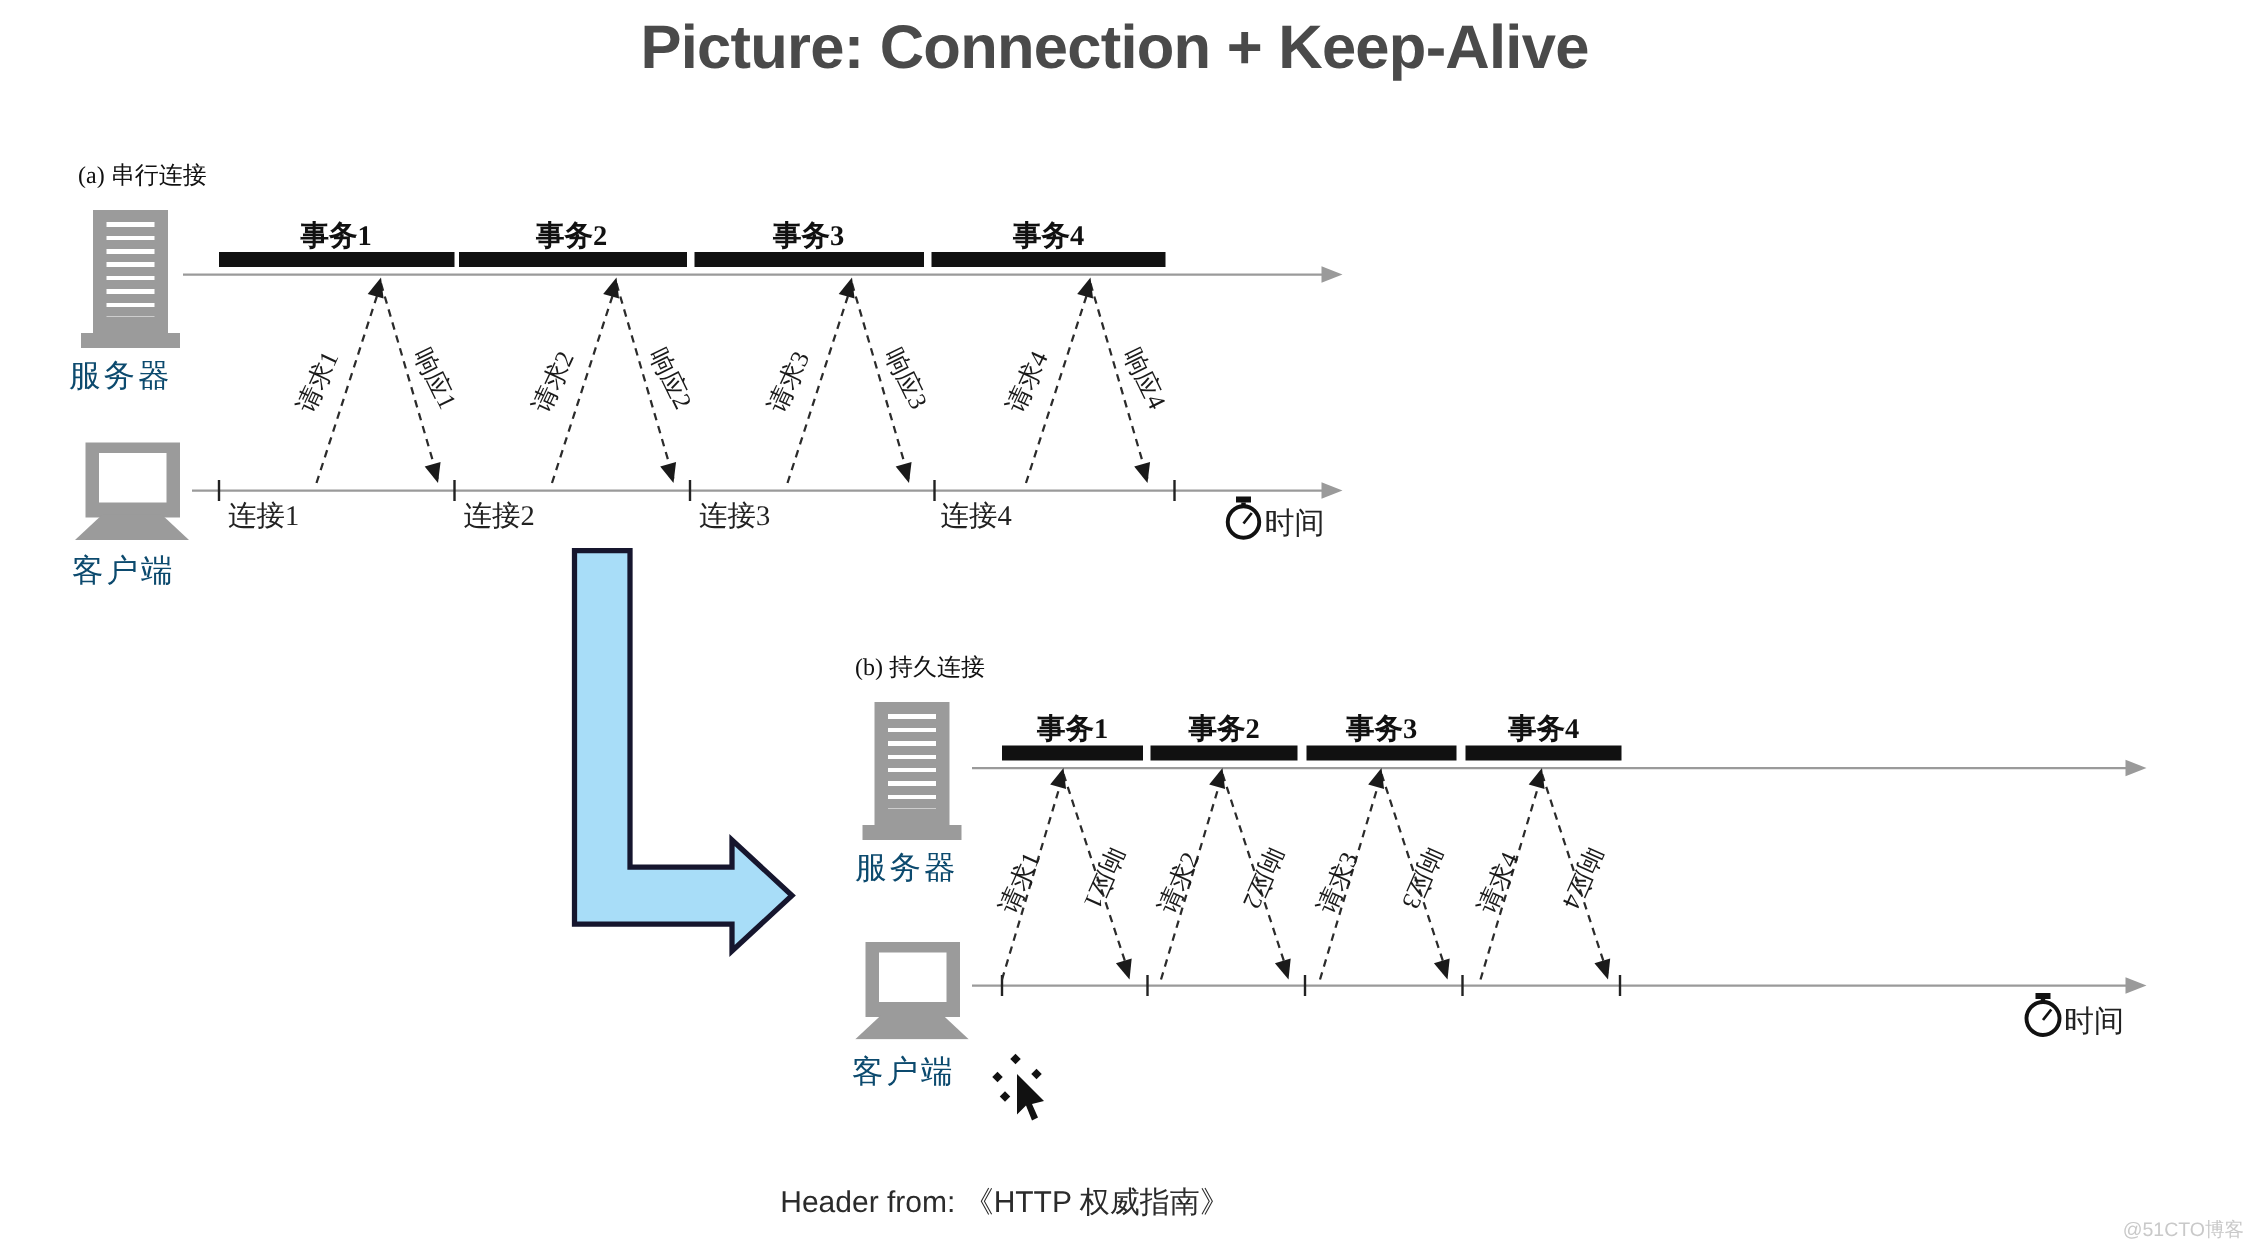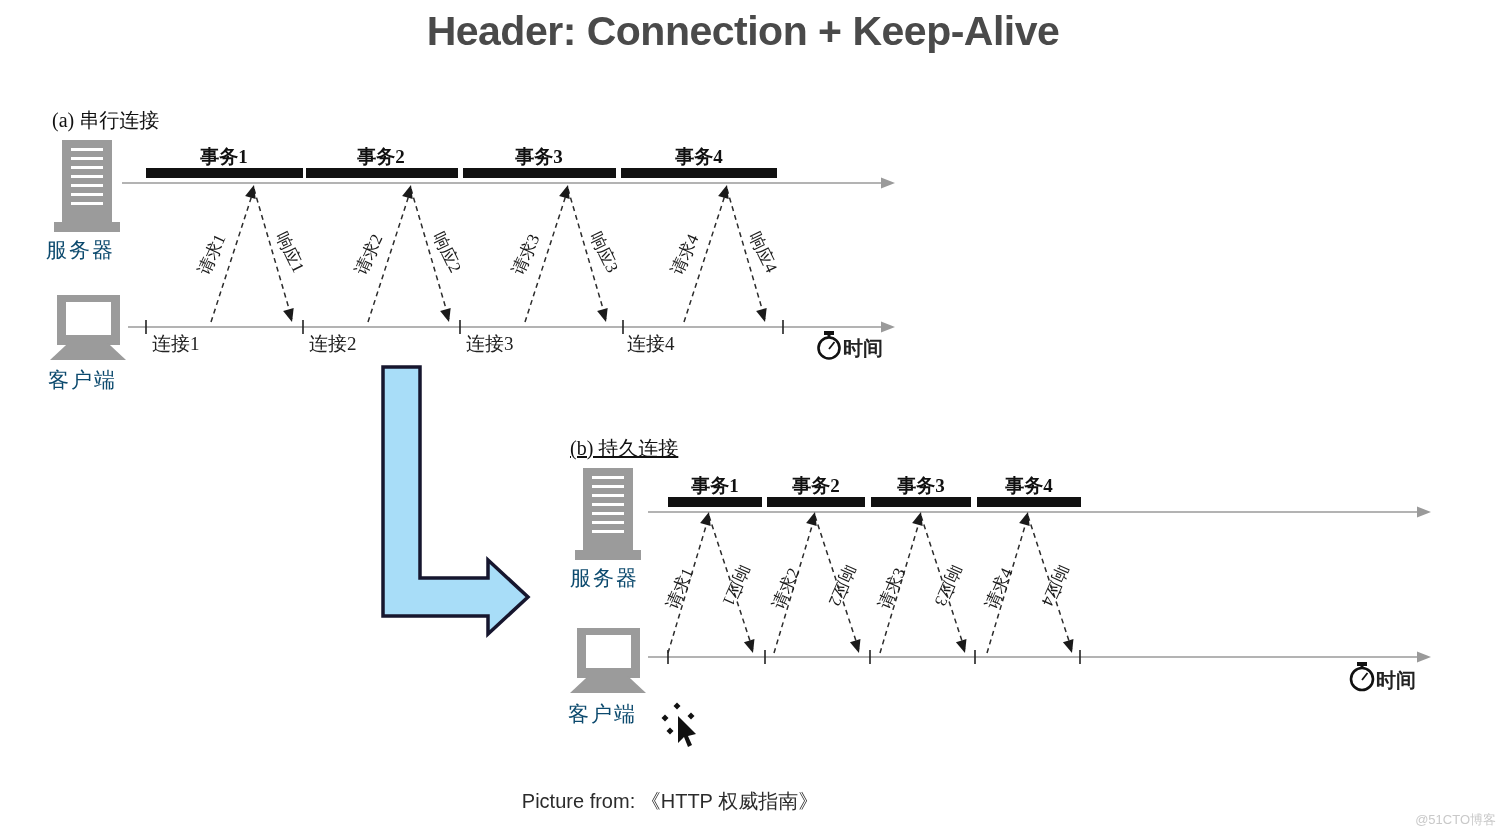--- a/index.html
+++ b/index.html
@@ -1,27 +1,27 @@
 <!DOCTYPE html>
 <html><head>
 <meta charset="utf-8">
 <style>
   html,body{margin:0;padding:0;background:#ffffff;}
   .stage{position:relative;width:1502px;height:840px;background:#ffffff;overflow:hidden;
          font-family:"Liberation Serif","DejaVu Serif",serif;color:#1c1c1c;}
   .title{position:absolute;left:338px;top:8px;width:810px;text-align:center;
          font-family:"Liberation Sans","DejaVu Sans",sans-serif;font-weight:bold;
          font-size:41px;color:#4a4a4a;letter-spacing:-0.5px;white-space:nowrap;}
-  .section-label{position:absolute;font-size:20px;color:#111;white-space:nowrap;}
+  .section-label{position:absolute;font-size:16px;color:#111;white-space:nowrap;}
   .icon-label{position:absolute;font-size:21px;color:#0c4a6e;letter-spacing:2px;white-space:nowrap;}
   .txn-bar{position:absolute;height:10px;background:#111;}
   .txn-label{position:absolute;width:90px;text-align:center;font-size:19px;font-weight:600;
              color:#111;white-space:nowrap;}
   .conn-label{position:absolute;font-size:19px;color:#222;white-space:nowrap;}
-  .time-label{position:absolute;font-size:20px;color:#222;white-space:nowrap;font-weight:bold;}
+  .time-label{position:absolute;font-size:20px;color:#222;white-space:nowrap;}
   .rot-label{position:absolute;width:78px;text-align:center;font-size:17px;color:#1a1a1a;
              white-space:nowrap;}
   .caption{position:absolute;left:460px;top:788px;width:420px;text-align:center;
            font-family:"Liberation Sans","DejaVu Sans",sans-serif;font-size:20px;color:#2b2b2b;
            white-space:nowrap;}
   .watermark{position:absolute;left:1396px;top:811px;width:100px;text-align:right;
              font-family:"Liberation Sans","DejaVu Sans",sans-serif;font-size:13px;color:#c9c9c9;
              white-space:nowrap;}
   
   .server{position:absolute;width:50px;height:82px;background:#9b9b9b;}
@@ -139,21 +139,21 @@
 
     <g fill="#111">
       <polygon points="678,716 678,743 684,737 688,747 692,745 688,736 696,734"></polygon>
       <polygon points="677,702.5 680.5,706 677,709.5 673.5,706"></polygon>
       <polygon points="665,714.5 668.5,718 665,721.5 661.5,718"></polygon>
       <polygon points="691,712.5 694.5,716 691,719.5 687.5,716"></polygon>
       <polygon points="670,727.5 673.5,731 670,734.5 666.5,731"></polygon>
     </g>
   </svg>
 
-  <div class="title z2">Header: Connection + Keep-Alive</div>
+  <div class="title z2">Picture: Connection + Keep-Alive</div>
 
   <div class="section-label z2" style="left:52px;top:107px;">(a) 串行连接</div>
 
   <div class="server z2" style="left:62px;top:140px;">
     <div class="slats"></div>
   </div>
   <div class="icon-label z2" style="left:46px;top:236px;">服务器</div>
 
   <div class="client z2" style="left:50px;top:295px;">
     <div class="monitor"></div>
@@ -182,21 +182,21 @@
   <div class="rot-label z2" style="left:565px;top:241px;transform:rotate(64deg);">响应3</div>
   <div class="rot-label z2" style="left:724px;top:241px;transform:rotate(64deg);">响应4</div>
 
   <div class="conn-label z2" style="left:152px;top:331px;">连接1</div>
   <div class="conn-label z2" style="left:309px;top:331px;text-align:center;">连接2</div>
   <div class="conn-label z2" style="left:466px;top:331px;">连接3</div>
   <div class="conn-label z2" style="left:627px;top:331px;">连接4</div>
 
   <div class="time-label z2" style="left:843px;top:335px;">时间</div>
 
-  <div class="section-label z2" style="left:570px;top:435px;text-decoration:underline;">(b) 持久连接</div>
+  <div class="section-label z2" style="left:570px;top:435px;">(b) 持久连接</div>
 
   <div class="server z2" style="left:583px;top:468px;">
     <div class="slats"></div>
   </div>
   <div class="icon-label z2" style="left:570px;top:564px;">服务器</div>
 
   <div class="client z2" style="left:570px;top:628px;">
     <div class="monitor"></div>
     <div class="screen"></div>
     <div class="base"></div>
@@ -218,16 +218,16 @@
   <div class="rot-label z2" style="left:853px;top:577px;transform:rotate(-66deg);">请求3</div>
   <div class="rot-label z2" style="left:960px;top:577px;transform:rotate(-66deg);">请求4</div>
 
   <div class="rot-label z2" style="left:697px;top:574px;transform:rotate(114deg);">响应1</div>
   <div class="rot-label z2" style="left:803px;top:574px;transform:rotate(114deg);">响应2</div>
   <div class="rot-label z2" style="left:909px;top:574px;transform:rotate(114deg);">响应3</div>
   <div class="rot-label z2" style="left:1016px;top:574px;transform:rotate(114deg);">响应4</div>
 
   <div class="time-label z2" style="left:1376px;top:667px;">时间</div>
 
-  <div class="caption z2">Picture from: 《HTTP 权威指南》</div>
+  <div class="caption z2">Header from: 《HTTP 权威指南》</div>
   <div class="watermark z2">@51CTO博客</div>
 
 </div>
 
 </body></html>

